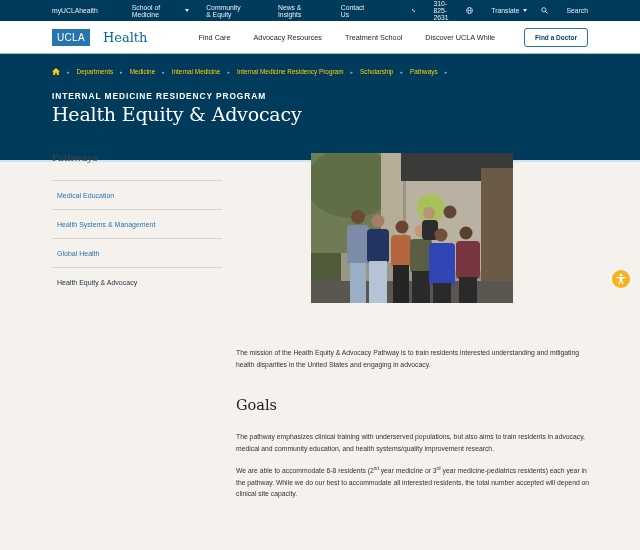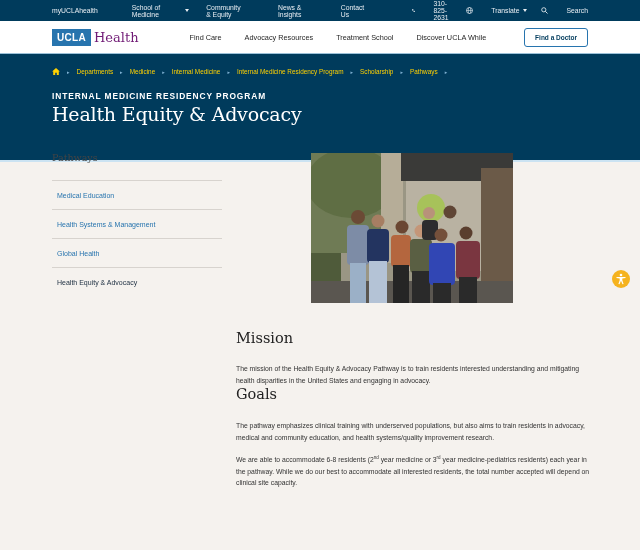--- a/index.html
+++ b/index.html
@@ -11,22 +11,22 @@
   .util-left, .util-right { display: flex; align-items: center; }
   .util-left span { margin-right: 17px; display: inline-flex; align-items: center; }
   .util-right { margin-left: auto; }
   .util-right span { margin-left: 14px; display: inline-flex; align-items: center; }
   .caret { display: inline-block; width: 0; height: 0; border-left: 2.5px solid transparent; border-right: 2.5px solid transparent; border-top: 3px solid #e8eef3; margin-left: 4px; }
   .util-icon { margin-right: 4px; font-size: 7px; }
 
   
   .main-header { height: 33px; background: #ffffff; display: flex; align-items: center; padding: 0 52px; border-bottom: 1px solid #9bc1d8; }
   .logo { display: flex; align-items: center; }
-  .logo-box { background: #2774ae; color: #fff; font-weight: bold; font-size: 10px; padding: 3px 5px; letter-spacing: 0.3px; }
-  .logo-text { font-family: "DejaVu Serif", serif; font-size: 13px; color: #701a75; margin-left: 3px; }
+  .logo-box { background: #2774ae; color: #fff; font-weight: normal; font-size: 10px; padding: 3px 5px; letter-spacing: 0.3px; }
+  .logo-text { font-family: "DejaVu Serif", serif; font-size: 13px; color: #0369a1; margin-left: 13px; }
   .main-nav { display: flex; margin-left: 51px; font-size: 7.3px; color: #1f1f1f; align-items: flex-end; }
   .main-nav span { margin-right: 23px; }
   .find-doctor { margin-left: auto; border: 1px solid #2774ae; border-radius: 3px; font-size: 6.5px; font-weight: bold; color: #003b5c; padding: 5px 10px; background: #fff; }
 
   
   .hero { height: 106px; background: #003b5c; padding: 14px 52px 0 52px; color: #fff; }
   .breadcrumb { display: flex; align-items: center; font-size: 6.4px; color: #ffd100; }
   .breadcrumb .sep { color: #7fb2d4; margin: 0 7px; font-size: 5px; }
   .home-icon { width: 8px; height: 7px; display: inline-block; }
   .hero-sub { margin-top: 16px; font-size: 8.4px; letter-spacing: 0.9px; font-weight: bold; color: #ffffff; }
@@ -42,21 +42,21 @@
 
   
   .photo { position: absolute; left: 311px; top: 153px; width: 202px; height: 150px; background: #8a8a7c; overflow: hidden; }
 
   
   .content { position: absolute; left: 236px; top: 330px; width: 360px; }
   .h2 { font-family: "DejaVu Serif", serif; font-size: 14.5px; color: #222; font-weight: normal; }
   .para { font-size: 6.8px; line-height: 11.5px; color: #333; }
   .mission-h { margin-top: 0; }
   .mission-p { margin-top: 17px; }
-  .goals-h { }
+  .goals-h { margin-top: 27px; }
   .goals-p1 { margin-top: 18px; }
   .goals-p2 { margin-top: 11px; }
   sup { font-size: 4.5px; line-height: 0; }
 
   
   .a11y { position: absolute; left: 612px; top: 270px; width: 18px; height: 18px; border-radius: 50%; background: #f5b31e; display: flex; align-items: center; justify-content: center; }
 </style>
 </head>
 <body>
 
@@ -192,21 +192,20 @@
     <circle cx="130" cy="82" r="6.5" fill="#74503b"></circle>
       <rect x="118" y="90" width="26" height="42" rx="4" fill="#3146b4"></rect>
       <rect x="122" y="130" width="18" height="20" fill="#2a2a2a"></rect>
     <circle cx="155" cy="80" r="6.5" fill="#5a3e2e"></circle>
       <rect x="145" y="88" width="24" height="38" rx="4" fill="#7a3640"></rect>
       <rect x="148" y="124" width="18" height="26" fill="#2a2a2a"></rect>
   </svg>
 </div>
 
 <main class="content">
-  <h2 class="h2 mission-h">Mission</h2>
   <p class="para mission-p">The mission of the Health Equity &amp; Advocacy Pathway is to train residents interested understanding and mitigating health disparities in the United States and engaging in advocacy.</p>
   <h2 class="h2 goals-h">Goals</h2>
   <p class="para goals-p1">The pathway emphasizes clinical training with underserved populations, but also aims to train residents in advocacy, medical and community education, and health systems/quality improvement research.</p>
   <p class="para goals-p2"><span>We are able to accommodate 6-8 residents (2</span><sup>nd</sup><span> year medicine or 3</span><sup>rd</sup><span> year medicine-pediatrics residents) each year in the pathway. While we do our best to accommodate all interested residents, the total number accepted will depend on clinical site capacity.</span></p>
 </main>
 
 <div class="a11y">
   <svg width="12" height="12" viewBox="0 0 12 12">
     <circle cx="6" cy="2" r="1.3" fill="#fff"></circle>
     <path d="M1.5 4 L10.5 4 L10.5 5 L7.3 5.4 L7.3 7.3 L8.6 11 L7.5 11.3 L6 7.8 L4.5 11.3 L3.4 11 L4.7 7.3 L4.7 5.4 L1.5 5 Z" fill="#fff"></path>

